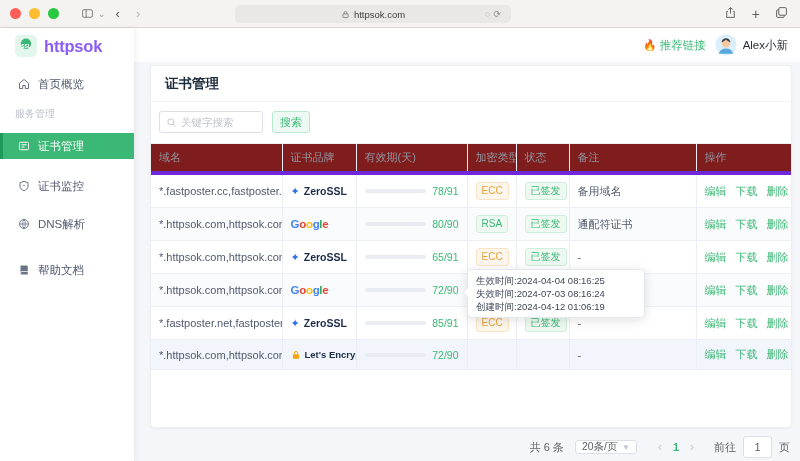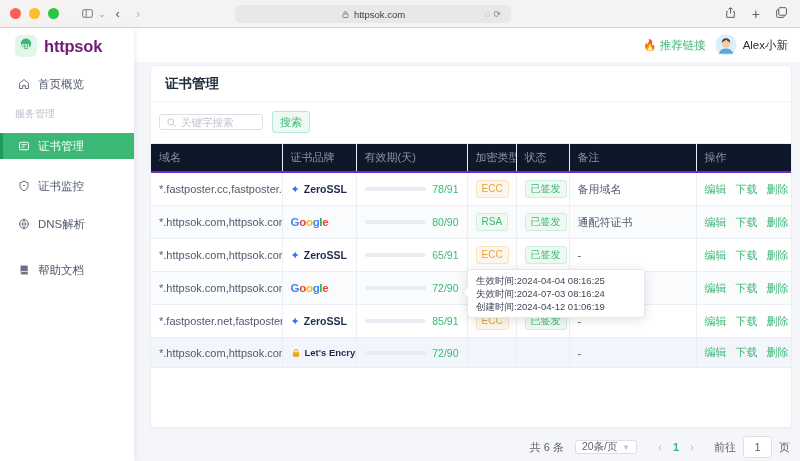--- a/index.html
+++ b/index.html
@@ -23,21 +23,21 @@
     gap:15px; color:#606060; }
   .browser-right .plus { font-size:14px; line-height:1; }
 
   
   .app { display:flex; height:433px; }
   .sidebar { width:134px; background:#fff; box-shadow:2px 0 6px rgba(0,0,0,.06); z-index:3;
     position:relative; }
   .logo-row { display:flex; align-items:center; gap:7px; padding:7px 0 6px 15px; }
   .logo-badge { width:22px; height:22px; background:#e3f6ec; border-radius:5px; display:flex;
     align-items:center; justify-content:center; }
-  .logo-name { font-size:16.5px; font-weight:bold; color:#701a75; letter-spacing:-.2px; }
+  .logo-name { font-size:16.5px; font-weight:bold; color:#8b5cf6; letter-spacing:-.2px; }
   .menu { padding-top:10px; }
   .side-item { height:22px; display:flex; align-items:center; gap:8px; padding-left:18px;
     font-size:11.5px; color:#515a6e; position:relative; cursor:pointer; }
   .side-item .ic { display:flex; color:#6a7383; }
   .side-item.active { height:26px; background:#3cb876; color:#fff; }
   .side-item.active .ic { color:#fff; }
   .side-item.active::before { content:''; position:absolute; left:0; top:0; width:3px; height:100%;
     background:#1d9a5c; }
   .section-label { font-size:10px; color:#b9bfc9; padding:12px 0 9px 15px; }
   .mt-a { margin-top:0; } .mt-b { margin-top:3px; } .mt-c { margin-top:16px; } .mt-d { margin-top:16px; }
@@ -50,34 +50,34 @@
   .promo .flame { font-size:11px; }
   .user { display:flex; align-items:center; gap:6px; cursor:pointer; }
   .username { font-size:11.5px; color:#2b2f36; }
 
   .content { flex:1; position:relative; padding:3px 8px 0 16px; }
   .card { background:#fff; border:1px solid #eceef2; border-radius:4px; height:363px;
     box-shadow:0 1px 2px rgba(31,45,61,.04); overflow:hidden; }
   .card-header { padding:9px 14px 8px; font-size:13.5px; font-weight:bold; color:#1f2d3d;
     border-bottom:1px solid #f2f3f5; }
   .toolbar { display:flex; align-items:center; gap:9px; padding:9px 8px 10px; }
-  .search-box { width:104px; height:16px; border:1px solid #dcdfe6; border-radius:3px; background:#fff;
+  .search-box { width:104px; height:22px; border:1px solid #dcdfe6; border-radius:3px; background:#fff;
     display:flex; align-items:center; padding:0 6px; gap:4px; color:#c0c4cc; }
   .search-box input { border:none; outline:none; width:100%; font-size:10.5px; color:#606266;
     font-family:inherit; background:transparent; }
   .search-box input::placeholder { color:#c0c4cc; }
   .btn-search { height:22px; padding:0 7px; font-size:11px; color:#3cb876; background:#edf9f2;
     border:1px solid #b9e7cf; border-radius:3px; cursor:pointer; font-family:inherit; }
   .btn-apply { height:23px; padding:0 9px; font-size:11px; font-weight:bold; color:#fff;
     background:#3cb876; border:none; border-radius:3px; cursor:pointer; font-family:inherit; }
 
   
   table { width:100%; border-collapse:collapse; table-layout:fixed; font-size:11px; }
-  th { font-weight:normal; color:#8f949e; text-align:left; padding:6px 8px; background:#0f172a;
-    border-top:1px solid #ebeef5; border-bottom:2px solid #6d28d9; border-right:1px solid #ebeef5;
+  th { font-weight:normal; color:#8f949e; text-align:left; padding:6px 8px; background:#7f1d1d;
+    border-top:1px solid #ebeef5; border-bottom:4px solid #6d28d9; border-right:1px solid #ebeef5;
     white-space:nowrap; overflow:hidden; }
   td { color:#515a6e; padding:7px 8px; border-bottom:1px solid #ebeef5; border-right:1px solid #ebeef5;
     white-space:nowrap; overflow:hidden; }
   th:last-child, td:last-child { border-right:none; }
   tr.striped td { background:#fafbfc; }
   tr.highlighted td { background:#f2f6fc; }
   .progress { display:flex; align-items:center; gap:6px; }
   .track { width:62px; height:4px; background:#e9edf3; border-radius:2px; overflow:hidden; }
   .fill { height:4px; background:#3cb876; border-radius:2px; }
   .pval { color:#3cb876; font-size:10.5px; }

